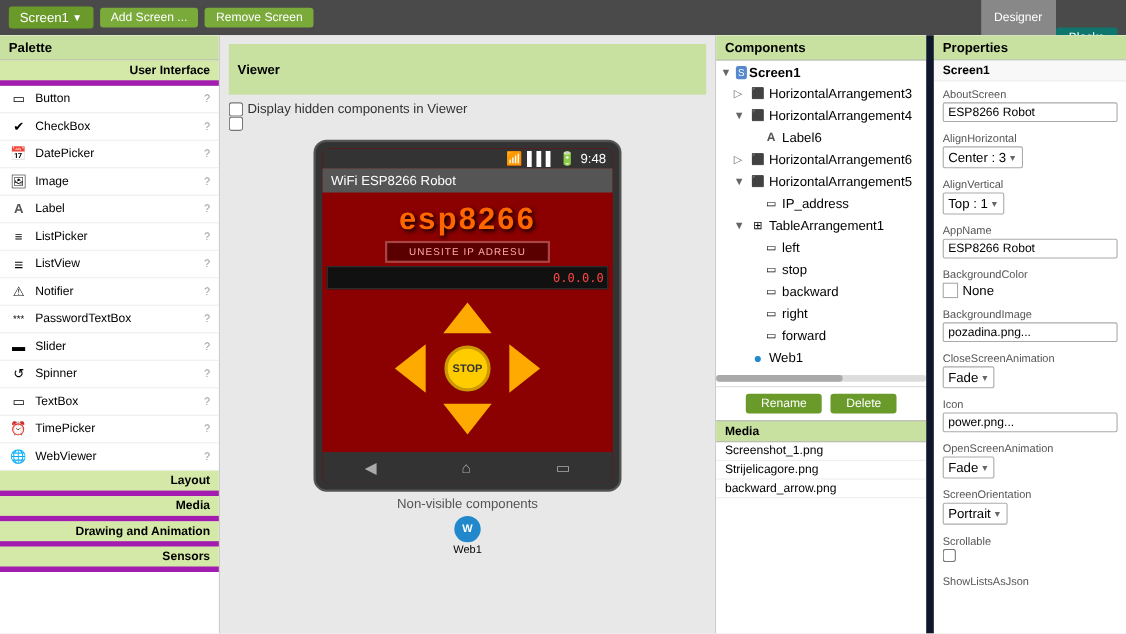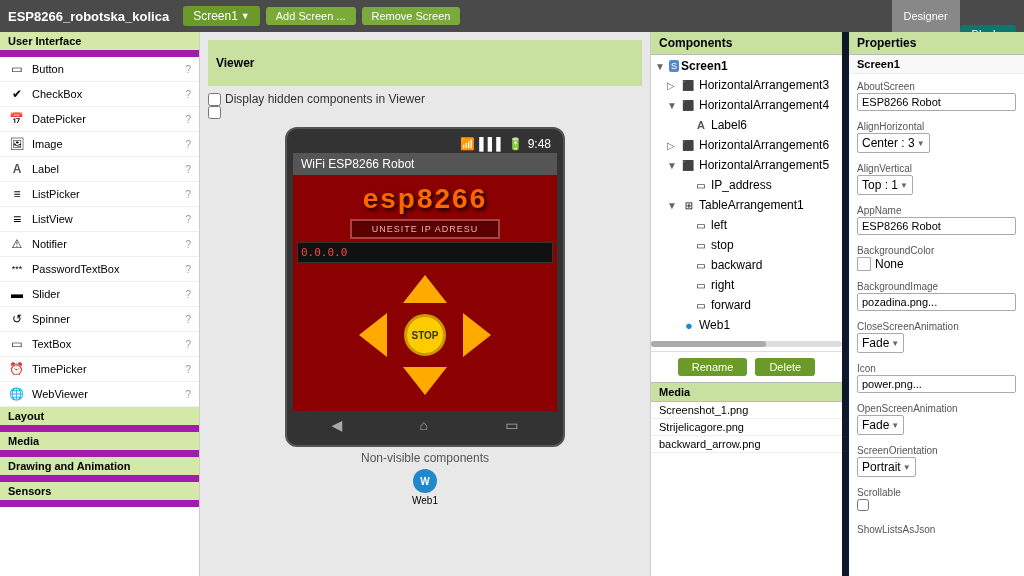--- a/index.html
+++ b/index.html
@@ -20,21 +20,21 @@
     .top-right { margin-left: auto; display: flex; gap: 0; }
     .mode-btn { background: #888; color: #fff; border: none; padding: 3px 12px; border-radius: 3px; cursor: pointer; font-size: 11px; }
     .mode-btn.active { background: #0f766e; margin-top: 36px; }
 
     
     #main { display: flex; height: calc(576px - 32px); }
 
     
     #palette { width: 200px; background: #fff; border-right: 1px solid #ccc; overflow-y: auto; }
     #palette-header { background: #c8e0a0; padding: 4px 8px; font-weight: bold; font-size: 12px; border-bottom: 1px solid #bbb; }
-    .palette-section { background: #d4e8a8; padding: 3px 8px; font-weight: bold; font-size: 11px; border-bottom: 7px solid #a21caf; cursor: pointer; }
+    .palette-section { background: #d4e8a8; padding: 3px 8px; font-weight: bold; font-size: 11px; border-bottom: 5px solid #a21caf; cursor: pointer; text-align: right; }
     .palette-item {
       display: flex; align-items: center; padding: 3px 8px; border-bottom: 1px solid #eee; gap: 6px; cursor: pointer;
     }
     .palette-icon { width: 18px; height: 18px; display: flex; align-items: center; justify-content: center; font-size: 12px; }
     .palette-label { flex: 1; font-size: 11px; }
     .palette-help { color: #999; font-size: 10px; cursor: pointer; }
 
     
     #viewer { flex: 1; background: #e8e8e8; border-right: 1px solid #ccc; padding: 8px; overflow: hidden; }
     #viewer-header { background: #c8e0a0; padding: 16px 8px; font-weight: bold; margin-bottom: 6px; }
@@ -44,21 +44,21 @@
       width: 280px; background: #333; border-radius: 12px; margin: 0 auto; padding: 6px; border: 2px solid #555;
     }
     #phone-screen { background: #8b0000; border-radius: 6px; overflow: hidden; }
     #phone-status-bar { background: #333; display: flex; justify-content: flex-end; align-items: center; padding: 2px 6px; font-size: 9px; color: #fff; gap: 4px; }
     #phone-title-bar { background: #555; padding: 4px 8px; font-size: 11px; color: #fff; }
     #phone-content { padding: 4px; }
     .phone-logo { text-align: center; margin: 4px 0; }
     .phone-logo-text { font-size: 28px; font-weight: bold; color: #ff6600; text-shadow: 2px 2px 4px #000; font-family: Impact, Arial; letter-spacing: 2px; }
     .phone-btn-row { text-align: center; margin: 3px 0; }
     .phone-addr-btn { background: #5a0000; border: 2px solid #aa4444; color: #ffaaaa; padding: 3px 20px; font-size: 9px; letter-spacing: 1px; }
-    .phone-ip-display { background: #111; color: #ff4444; text-align: left; padding: 3px; font-family: monospace; font-size: 11px; margin: 3px 0; border: 1px solid #333; }
+    .phone-ip-display { background: #111; color: #ff4444; text-align: right; padding: 3px; font-family: monospace; font-size: 11px; margin: 3px 0; border: 1px solid #333; }
     .arrow-up { width: 0; height: 0; border-left: 22px solid transparent; border-right: 22px solid transparent; border-bottom: 28px solid #ffaa00; }
     .arrow-down { width: 0; height: 0; border-left: 22px solid transparent; border-right: 22px solid transparent; border-top: 28px solid #ffaa00; }
     .arrow-left { width: 0; height: 0; border-top: 22px solid transparent; border-bottom: 22px solid transparent; border-right: 28px solid #ffaa00; }
     .arrow-right { width: 0; height: 0; border-top: 22px solid transparent; border-bottom: 22px solid transparent; border-left: 28px solid #ffaa00; }
     .stop-btn { background: #ffcc00; border-radius: 50%; width: 42px; height: 42px; display: flex; align-items: center; justify-content: center; font-weight: bold; font-size: 10px; color: #333; border: 3px solid #cc9900; cursor: pointer; }
     #phone-navbar { background: #333; display: flex; justify-content: space-around; padding: 6px 0; }
     .nav-icon { color: #aaa; font-size: 14px; cursor: pointer; }
     .non-visible { text-align: center; padding: 4px; font-size: 10px; color: #555; }
     .web1-icon { width: 24px; height: 24px; background: #2288cc; border-radius: 50%; margin: 0 auto 2px; display: flex; align-items: center; justify-content: center; color: #fff; font-size: 10px; font-weight: bold; }
 
@@ -95,36 +95,36 @@
 
     
     ::-webkit-scrollbar { width: 6px; height: 6px; }
     ::-webkit-scrollbar-track { background: #f0f0f0; }
     ::-webkit-scrollbar-thumb { background: #bbb; border-radius: 3px; }
   </style>
 </head>
 <body>
 
 <div id="topbar">
-  <span id="app-title">ESP8266_robotska_kolica</span>
   <button class="tab-btn">
     <span>Screen1</span>
     <span class="arrow">▼</span>
   </button>
   <button class="top-action-btn">Add Screen ...</button>
   <button class="top-action-btn">Remove Screen</button>
   <div class="top-right">
     <button class="mode-btn">Designer</button>
     <button class="mode-btn active">Blocks</button>
   </div>
 </div>
 
 <div id="main">
 
   <div id="palette">
+    <div id="palette-header">Palette</div>
     <div class="palette-section">User Interface</div>
 
     <div class="palette-item">
       <div class="palette-icon">▭</div>
       <span class="palette-label">Button</span>
       <span class="palette-help">?</span>
     </div>
     <div class="palette-item">
       <div class="palette-icon">✔</div>
       <span class="palette-label">CheckBox</span>

